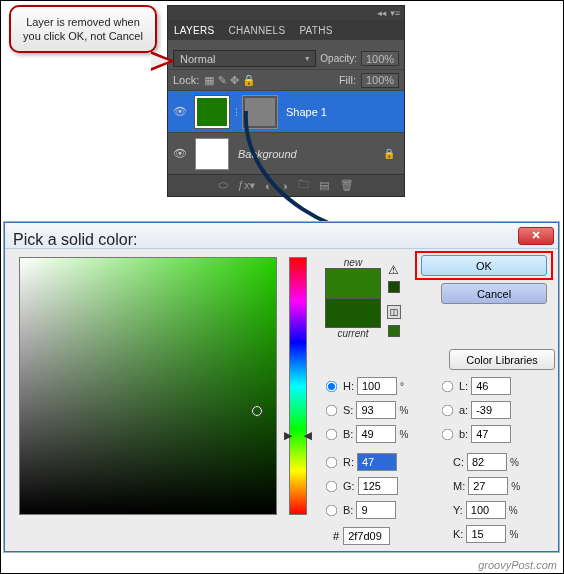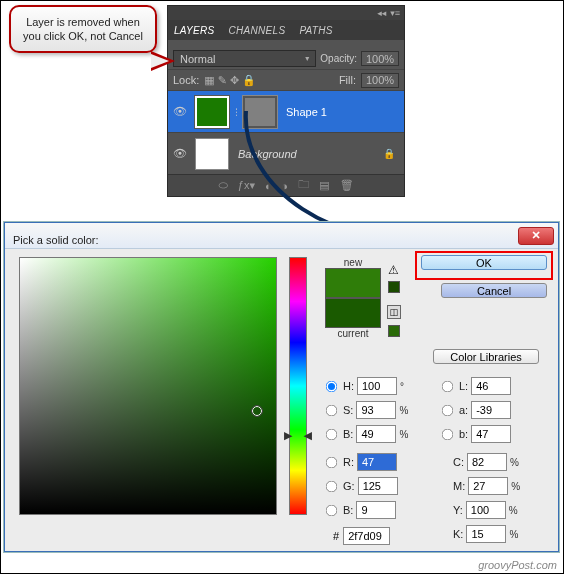--- a/index.html
+++ b/index.html
@@ -3,21 +3,21 @@
 <meta charset="utf-8">
 <style>
 * { box-sizing: border-box; margin: 0; padding: 0; font-family: Tahoma, Arial, sans-serif; font-size: 11px; }
 body { width: 564px; height: 574px; background: #fff; position: relative; border: 1px solid #000; }
 
 
 .layers-panel { position: absolute; top: 4px; left: 166px; width: 238px; background: #535353; border: 1px solid #2a2a2a; color: #ccc; }
 .lp-top { height: 14px; background: #3f3f3f; display: flex; justify-content: flex-end; align-items: center; padding: 0 4px; gap: 4px; }
 .lp-top .tiny-icon { color: #aaa; font-size:9px; }
 .lp-tabs { display: flex; background: #3a3a3a; height: 20px; align-items: center; padding-left: 6px; gap: 14px; }
-.lp-tab { color: #ccc; font-size: 10px; letter-spacing: 0.3px; font-style: italic; }
+.lp-tab { color: #ccc; font-size: 10px; letter-spacing: 0.3px; }
 .lp-tab.active { color: #fff; }
 .lp-row1 { display: flex; align-items: center; height: 22px; padding: 0 5px; gap: 4px; background:#535353; border-bottom:1px solid #444;margin-top:8px;}
 .blendmode { flex: 1; height: 17px; background: #474747; border: 1px solid #2a2a2a; display:flex; align-items:center; padding:0 6px; justify-content:space-between; }
 .blendmode .chev { font-size:8px; color:#aaa; }
 .op-label { font-size: 10px; color:#ccc; }
 .pct-box { width: 38px; height: 15px; background: #5a5a5a; border: 1px solid #333; color:#bbb; display:flex; align-items:center; justify-content:center; font-size:10px; }
 .lp-row2 { display: flex; align-items: center; height: 20px; padding: 0 5px; gap: 5px; font-size:10px; color:#ccc;}
 .lp-row2 .icons { display:flex; gap:3px; color:#aaa; font-size:10px;}
 .lp-row2 .spacer { flex:1; }
 
@@ -39,50 +39,50 @@
 .callout { position: absolute; top: 4px; left: 8px; width: 148px; background: linear-gradient(#fdfdfd,#e5e5e5); border: 2px solid #b00000; border-radius: 10px; padding: 8px 6px; text-align:center; font-size: 12.5px; color:#222; box-shadow: 2px 2px 4px rgba(0,0,0,.3); }
 .callout-tail { position:absolute; top:50px; left:150px; width:0; height:0; border-left: 24px solid #b00000; border-top: 10px solid transparent; border-bottom: 10px solid transparent; z-index:2;}
 .callout-tail::after { content:""; position:absolute; left:-24px; top:-7px; border-left: 18px solid #eee; border-top:7px solid transparent; border-bottom:7px solid transparent;}
 
 
 .arrow-svg { position:absolute; top:70px; left:210px; width: 250px; height: 220px; pointer-events:none; }
 
 
 .cp-win { position: absolute; top: 221px; left: 3px; width: 555px; height: 330px; background: #ececec; border: 1px solid #3a6fb7; box-shadow: 0 0 0 1px #9bb; }
 .cp-titlebar { height: 26px; background: linear-gradient(#f7f7f7,#e3ebf6); display:flex; align-items:center; padding: 0 4px 0 8px; border-bottom:1px solid #bcd; }
-.cp-title { font-size: 11px; color:#222; flex:1;margin-top:8px; }
+.cp-title { font-size: 16px; color:#222; flex:1;margin-top:8px; }
 .cp-close { width: 36px; height: 18px; background: linear-gradient(#e77,#c33); border:1px solid #a22; border-radius: 3px; display:flex; align-items:center; justify-content:center; color:#fff; font-weight:bold; font-size:11px;}
 
 .cp-body { position: relative; height: calc(100% - 26px); }
 .cp-field { position:absolute; top:8px; left:14px; width: 258px; height: 258px; border:1px solid #777; 
   background: linear-gradient(to bottom, rgba(0,0,0,0) 0%, #000 100%),
               linear-gradient(to right, #fff 0%, #26d000 100%); }
 .cp-picker-ring { position:absolute; width:10px; height:10px; border:1px solid #fff; outline:1px solid #444; border-radius:50%; }
 .cp-hue { position:absolute; top:8px; left: 284px; width: 18px; height: 258px; border:1px solid #777;
   background: linear-gradient(to bottom,#f00 0%,#f0f 17%,#00f 33%,#0ff 50%,#0f0 67%,#ff0 83%,#f00 100%); }
 .hue-pointer { position:absolute; left: 279px; width: 28px; display:flex; justify-content:space-between; font-size:9px; color:#333;}
 .hue-pointer span:first-child::before{content:"▶";}
 .hue-pointer span:last-child::before{content:"◀";}
 
 .swatch-block { position:absolute; top:8px; left: 320px; }
-.sw-label { font-size:10px; color:#333; text-align:center;}
+.sw-label { font-size:10px; color:#333; text-align:center;font-style:italic;}
 .sw { width: 56px; height: 30px; border:1px solid #555; }
 .sw.new { background:#2f7d09; }
 .sw.cur { background:#1a5a00; }
 .warn-tri { position:absolute; top: 14px; left: 383px; font-size:12px; }
 .warn-sq { position:absolute; top: 32px; left: 383px; width:12px; height:12px; background:#1a4a00; border:1px solid #555;}
 .cube-icon { position:absolute; top: 56px; left: 382px; width:14px; height:14px; border:1px solid #666; background:#ddd; display:flex; align-items:center; justify-content:center; font-size:9px;}
 .cube-sq { position:absolute; top: 76px; left: 383px; width:12px; height:12px; background:#2a6a08; border:1px solid #555;}
 
-.btn { height: 15px; border:1px solid #8a8a8a; background: linear-gradient(#fdfdfd,#e6e6e6); border-radius:3px; font-size:11px; display:flex; align-items:center; justify-content:center; }
+.btn { height: 21px; border:1px solid #8a8a8a; background: linear-gradient(#fdfdfd,#e6e6e6); border-radius:3px; font-size:11px; display:flex; align-items:center; justify-content:center; }
 .btn.ok { position:absolute; top:6px; left:416px; width:126px; background: linear-gradient(#daf0ff,#b7ddf6); border-color:#5a8fc8;}
 .ok-ring { position:absolute; top:2px; left:410px; width:138px; height:29px; border:2px solid #e00; pointer-events:none;}
 .btn.cancel { position:absolute; top:34px; left:436px; width:106px; background: linear-gradient(#c9d7f3,#a7b9e8);}
 .btn.swatches { position:absolute; top:68px; left:436px; width:106px;}
-.btn.libs { position:absolute; top:100px; left:428px; width:106px;}
+.btn.libs { position:absolute; top:100px; left:444px; width:106px;}
 
 
 .numgroup { position:absolute; display:flex; align-items:center; gap:3px; }
 .numgroup label { font-size:11px; color:#222; }
 .numfield { width:40px; height:18px; background:#fff; border:1px solid #888; padding:0 4px; display:flex; align-items:center; font-size:11px;}
 .numfield.sel { background:#2e6bd6; color:#fff; }
 .unit { font-size:10px; color:#333; width:12px;}
 input[type=radio]{ margin:0 2px 0 0; transform:scale(.9);}
 
 .hex-row { position:absolute; top: 258px; left: 355px; display:flex; align-items:center; gap:4px;}

